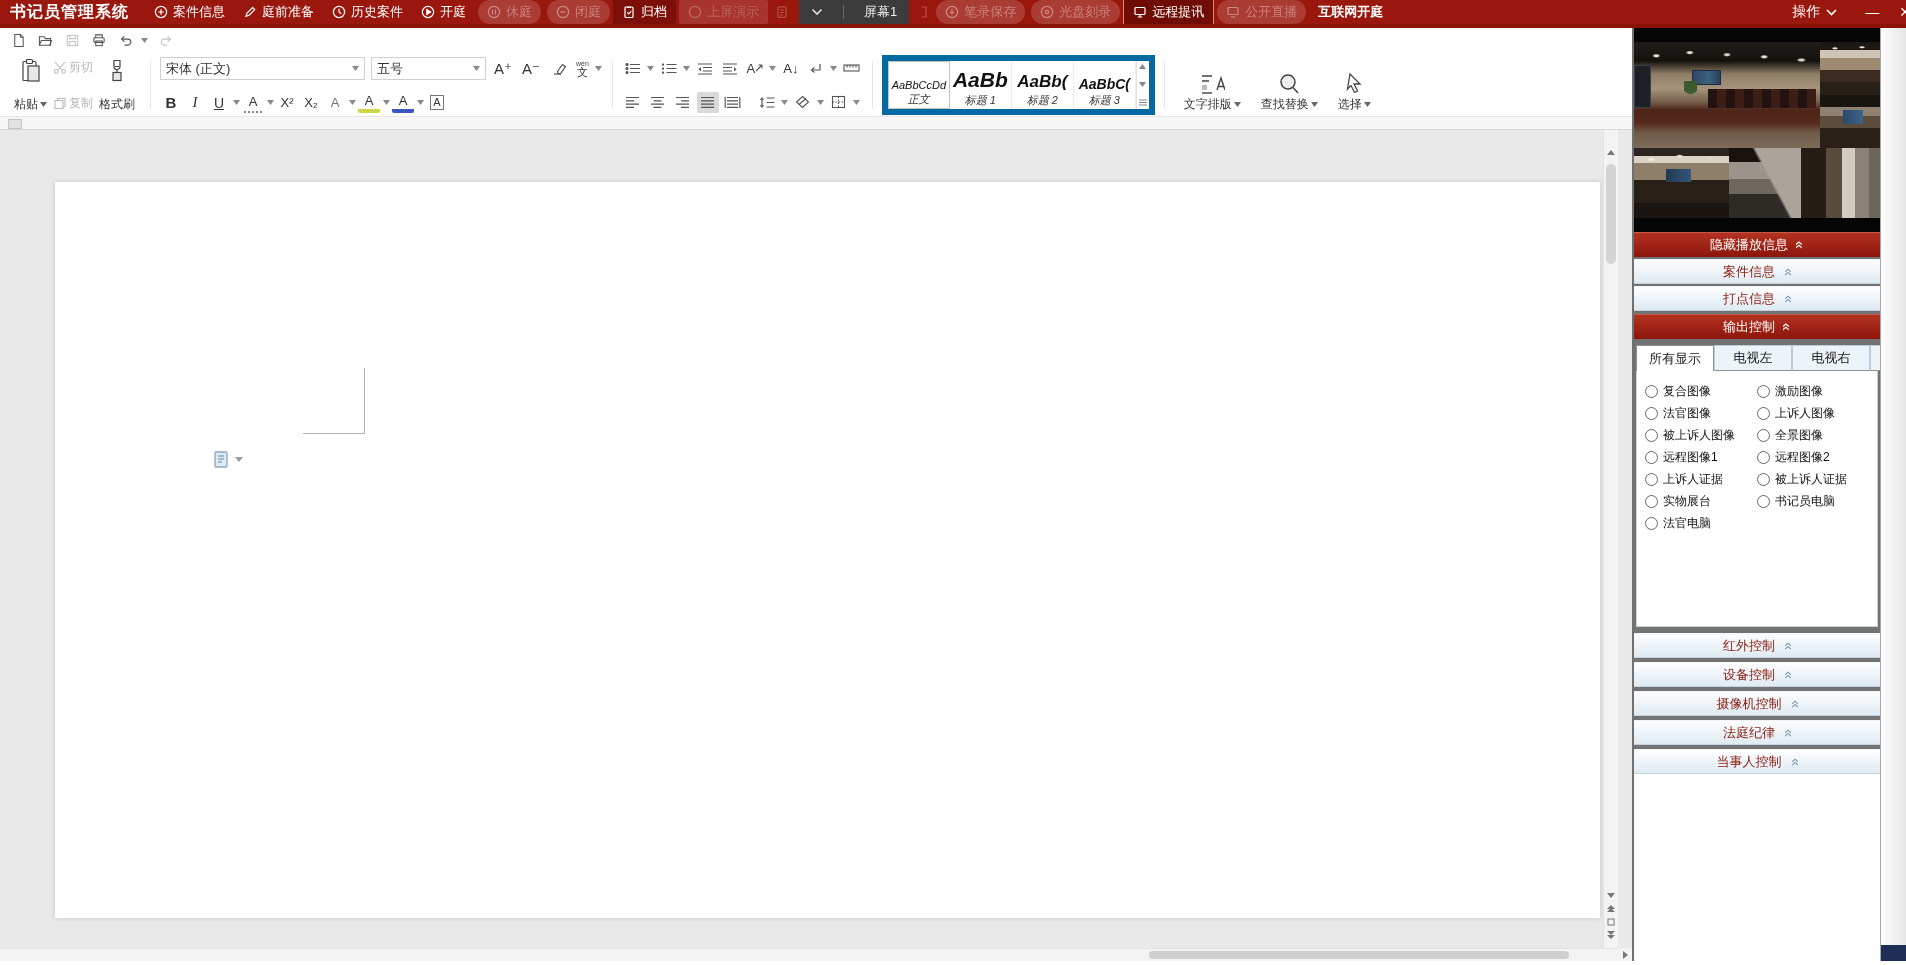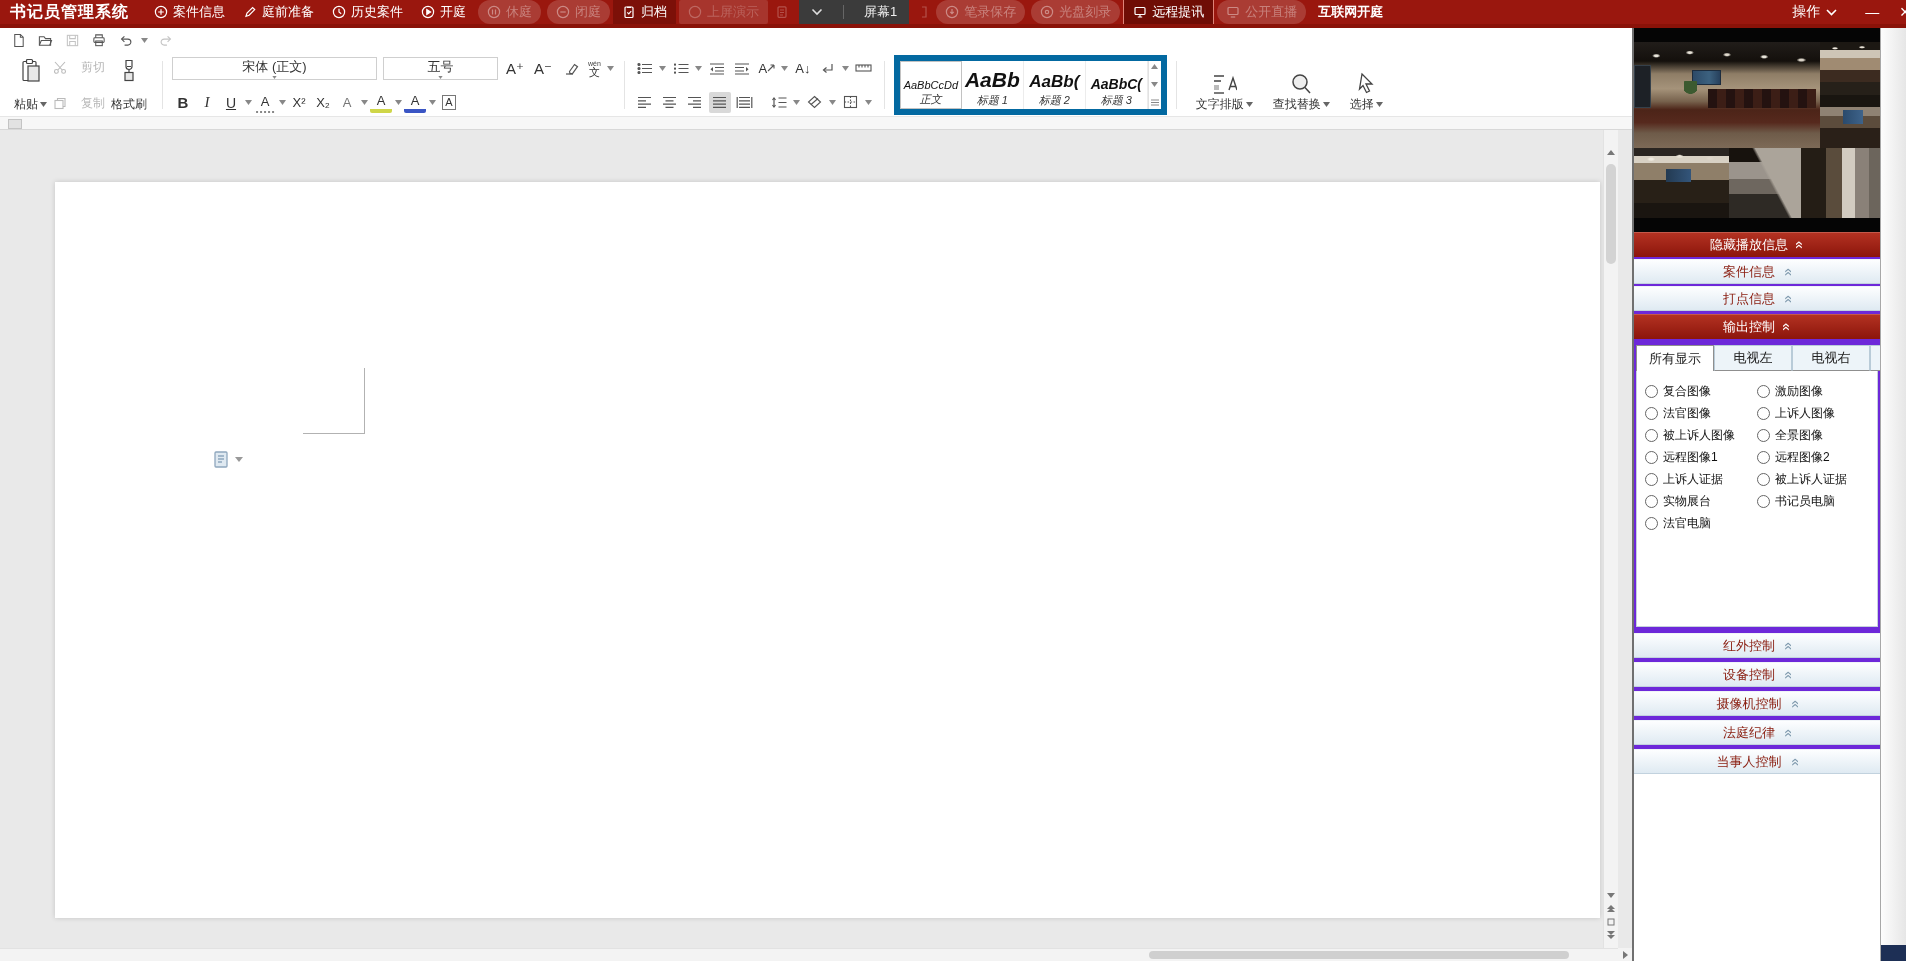--- a/index.html
+++ b/index.html
@@ -41,24 +41,24 @@
   .rtab { padding:4px 15px; cursor:pointer; }
   .rtab.active { background:#3d6ef2; color:#fff; border-radius:13px; font-weight:bold; margin-right:4px; }
 
   
   .ribbon { height:64px; display:flex; align-items:stretch; padding:3px 0 1px 8px; }
   .rsep { width:1px; background:#e4e4e4; margin:6px 9px; }
   .group { display:flex; align-items:stretch; }
   .col2 { display:flex; flex-direction:column; justify-content:space-between; padding:2px 0; }
   .bigbtn { display:flex; flex-direction:column; align-items:center; justify-content:space-between; padding:3px 6px 2px; font-size:12px; color:#333; cursor:pointer; }
   .bigbtn .lbl { display:flex; align-items:center; gap:2px; }
-  .smallrow { display:flex; align-items:center; gap:14px; font-size:12px; color:#333; height:20px; cursor:pointer; }
+  .smallrow { display:flex; align-items:center; gap:2px; font-size:12px; color:#333; height:20px; cursor:pointer; }
   .smallrow.dis { color:#b8b8b8; }
   .smallrow.dis svg { opacity:.4; }
-  .combo { border:1px solid #cfcfcf; background:#fff; height:23px; display:flex; align-items:center; justify-content:space-between; padding:0 5px; font-size:13px; color:#333; cursor:pointer;flex-direction:column; }
+  .combo { border:1px solid #cfcfcf; background:#fff; height:23px; display:flex; align-items:center; justify-content:space-between; padding:0 5px; font-size:13px; color:#333; cursor:pointer; }
   .fontrow1 { display:flex; align-items:center; gap:6px; }
   .fontrow2 { display:flex; align-items:center; gap:2px; }
   .gbtn { min-width:22px; height:21px; display:flex; align-items:center; justify-content:center; font-size:13px; color:#333; padding:0 2px; border-radius:2px; cursor:pointer; }
   .gbtn.on { background:#d9d9d9; }
   .gcaret { width:8px; display:flex; align-items:center; justify-content:center; cursor:pointer; }
   .bold-g { font-weight:bold; font-size:15px; }
   .ital-g { font-style:italic; font-family:"Liberation Serif",serif; font-size:15px; }
   .und-g { text-decoration:underline; font-size:14px; }
   .adot { border-bottom:2px dotted #888; line-height:13px; }
   .ahl { border-bottom:4px solid #cfd648; line-height:14px; }
@@ -88,21 +88,21 @@
   .paste-float { position:absolute; left:212px; top:320px; display:flex; align-items:center; gap:5px; cursor:pointer; }
   .vscroll { position:absolute; right:14px; top:0; bottom:13px; width:15px; background:#f3f3f3; border-left:1px solid #e2e2e2; }
   .vthumb { position:absolute; left:2px; right:2px; top:34px; height:100px; background:#d3d3d3; border-radius:7px; cursor:pointer; }
   .vbtn { position:absolute; left:0; right:0; height:13px; display:flex; align-items:center; justify-content:center; cursor:pointer; }
   .hscroll { position:absolute; left:0; right:14px; bottom:0; height:13px; background:#f3f3f3; border-top:1px solid #e2e2e2; }
   .hthumb { position:absolute; left:71%; width:26%; top:2px; bottom:2px; background:#cfcfcf; border-radius:6px; cursor:pointer; }
   .corner { position:absolute; right:0; bottom:0; width:14px; height:13px; background:#f3f3f3; display:flex; align-items:center; justify-content:center; }
   .collapse-ribbon { position:absolute; right:15px; top:2px; width:14px; height:14px; display:flex; align-items:center; justify-content:center; cursor:pointer; }
 
   
-  .rpanel { flex:1; display:flex; background:#6d28d9; border-left:2px solid #707070; }
+  .rpanel { flex:1; display:flex; background:#737373; border-left:2px solid #707070; }
   .rcontent { width:246px; display:flex; flex-direction:column; overflow:hidden; }
   .rscrollstrip { flex:1; background:linear-gradient(to right,#fdfdfd,#e6e6e6); border-left:1px solid #a8a8a8; position:relative; }
   .rnavy { position:absolute; left:0; right:0; bottom:0; height:16px; background:#1d2f55; }
 
   
   .videos { height:204px; background:#000; display:flex; flex-direction:column; }
   .vblack { background:#050505; }
   .vrow1 { display:flex; height:106px; }
   .vrow2 { display:flex; height:70px; }
   .feed { position:relative; overflow:hidden; background-color:#151210; }

